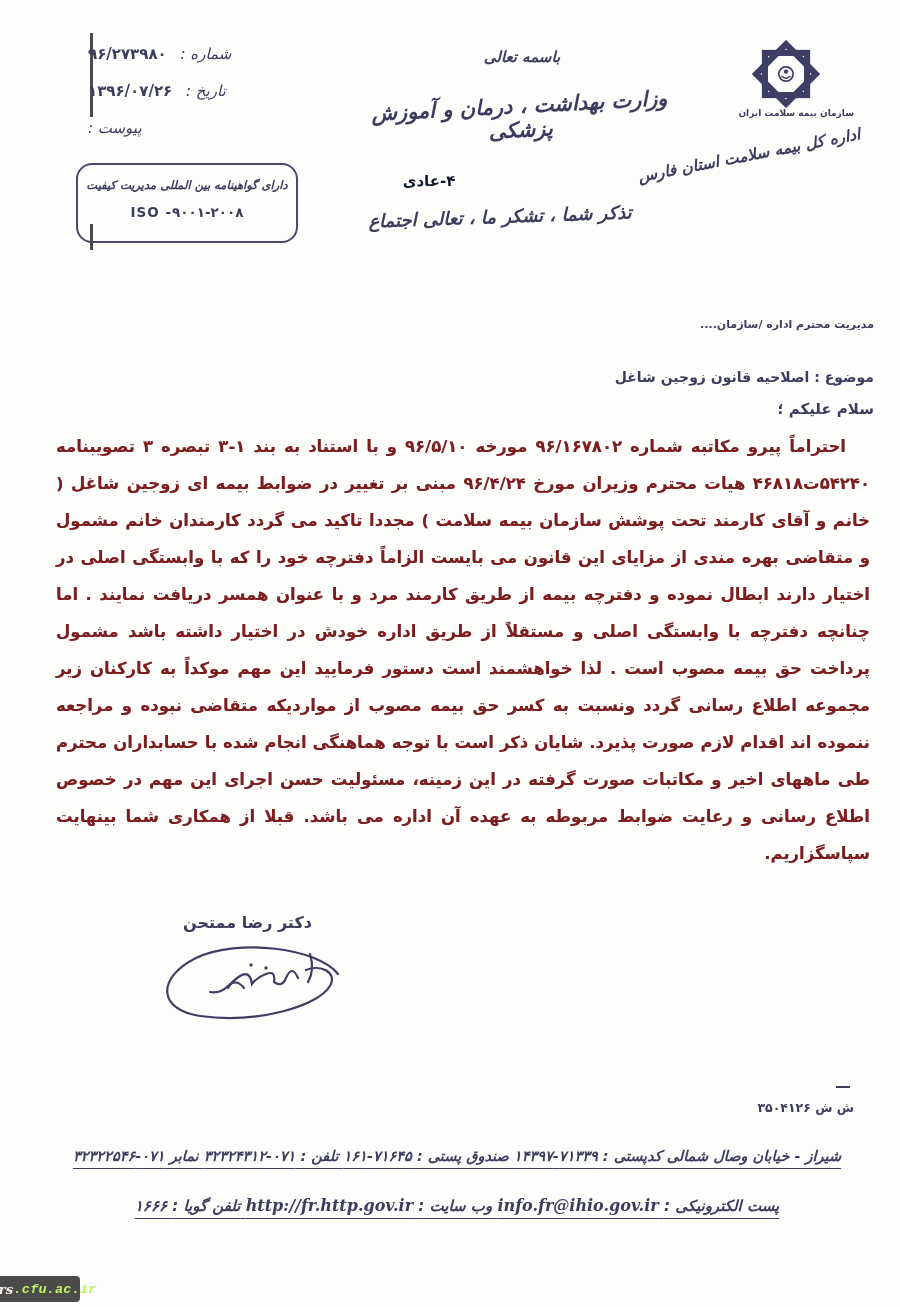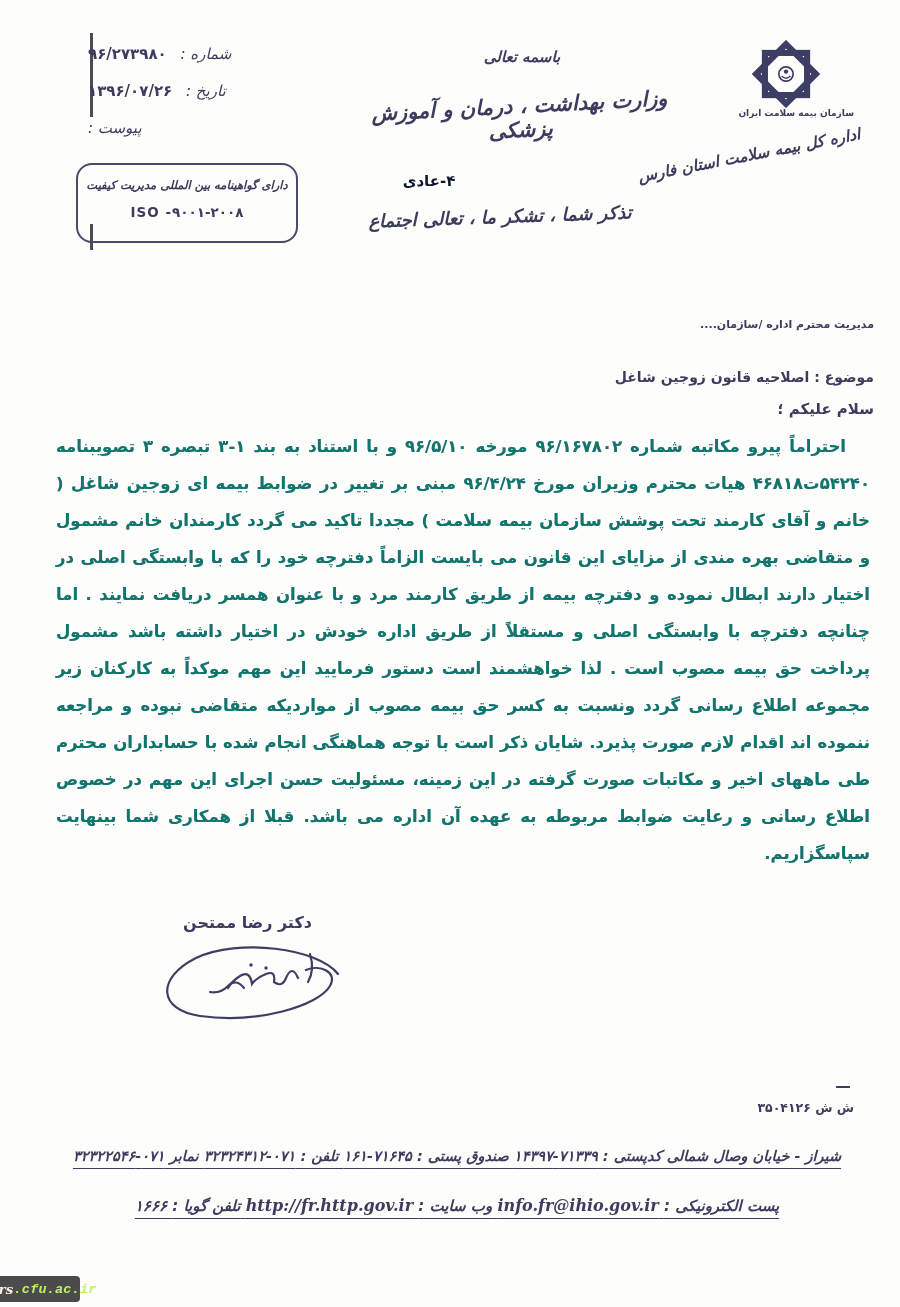--- a/index.html
+++ b/index.html
@@ -52,21 +52,21 @@
   .recipient-block{position:absolute; right:26px; top:318px; direction:rtl; text-align:right;}
   .recipient{font-size:11px; font-weight:bold; margin-bottom:17px; white-space:nowrap;}
   .subject{font-size:14px; font-weight:bold; margin-bottom:15px; white-space:nowrap;margin-top:38px;}
   .salutation{font-size:15px; font-weight:bold;}
 
   
   .body-text{
     position:absolute; left:56px; right:30px; top:428px;
     direction:rtl; text-align:justify; text-indent:24px;
     font-size:16.5px; font-weight:600; line-height:37px;
-    color:#0f766e; text-shadow:0 0 .5px rgba(60,60,94,.45);
+    color:#7f1d1d; text-shadow:0 0 .5px rgba(60,60,94,.45);
     margin:0;
   }
 
   
   .signatory{position:absolute; left:183px; top:913px; width:160px; text-align:left;
     font-size:16px; font-weight:bold; direction:rtl; white-space:nowrap;}
   .sig-svg{position:absolute; left:148px; top:936px; width:200px; height:90px;}
 
   
   .dash{position:absolute; left:836px; top:1086px; width:14px; height:2px; background:#3c3c5e;}

